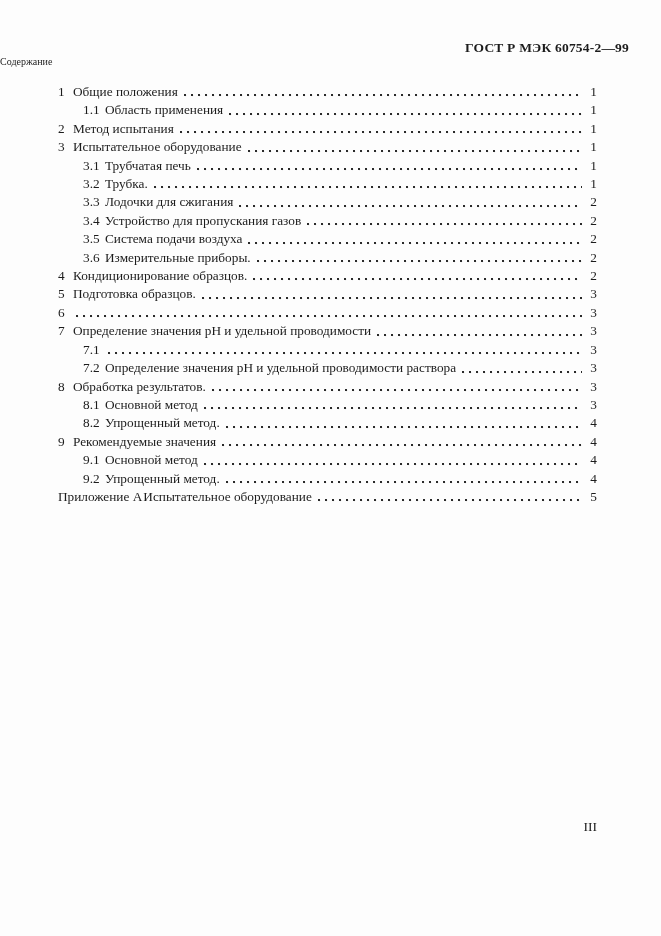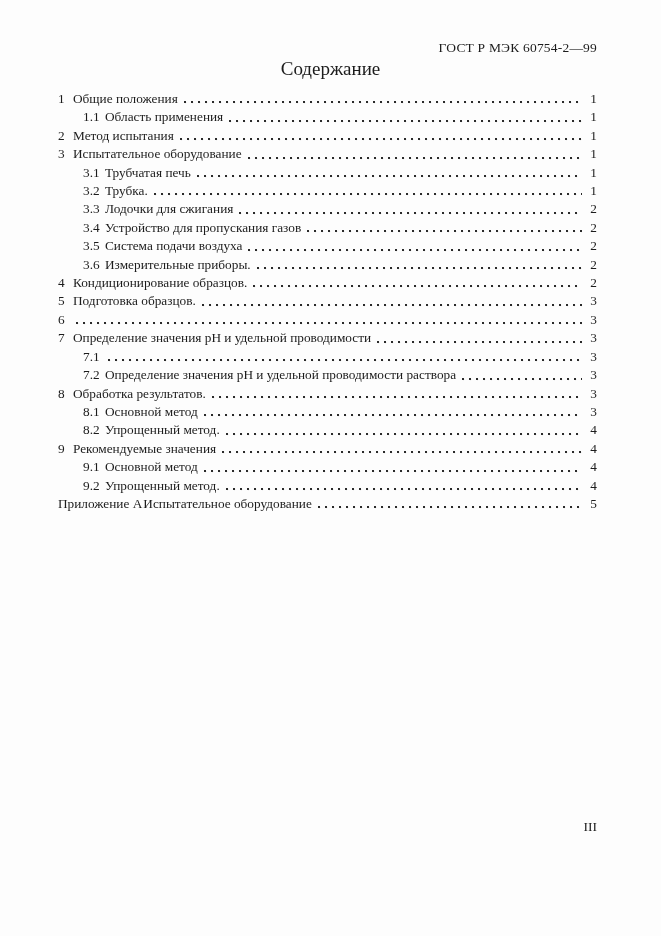--- a/index.html
+++ b/index.html
@@ -12,31 +12,31 @@
     position: relative;
     overflow: hidden;
   }
   .page {
     position: absolute;
     inset: 0;
     background: #fdfdfd;
   }
   .doc-header {
     margin-top: 41px;
-    padding-right: 64px;
+    padding-right: 32px;
     text-align: right;
-    font-weight: normal;
+    font-weight: bold;
     font-size: 13.5px;
     line-height: 14px;
     letter-spacing: 0.2px;
   }
   .doc-title {
-    margin-top: 7px;
-    text-align: center;
-    font-size: 19px;
+    margin-top: 0;
+    text-align: left;
+    font-size: 10px;
     line-height: 14px;
   }
   .toc {
     margin: 14px 64px 0 58px;
     font-size: 13.3px;
   }
   .toc-row {
     display: flex;
     align-items: baseline;
     line-height: 18.4px;

